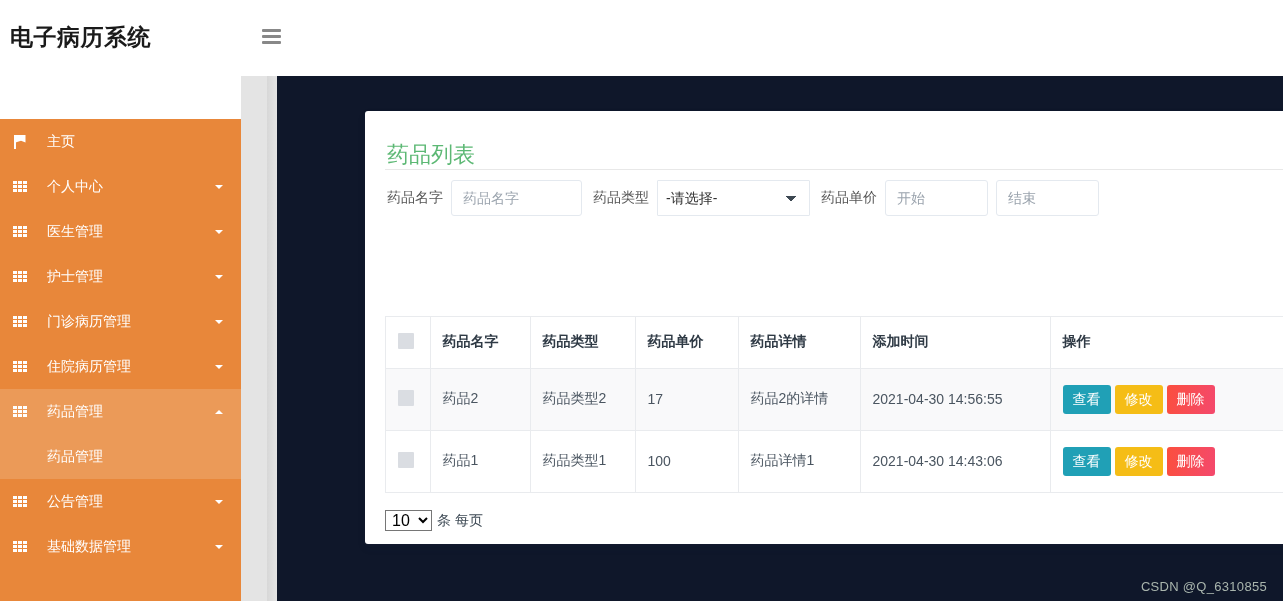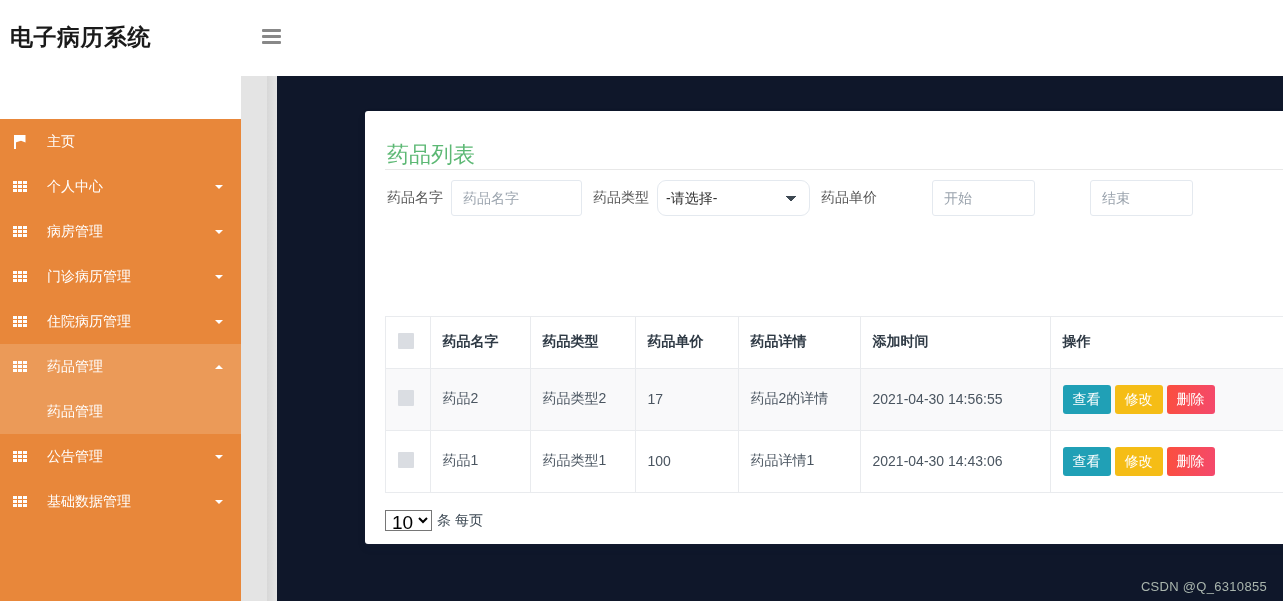--- a/index.html
+++ b/index.html
@@ -115,24 +115,24 @@
   }
   .filter-label.gap { margin-left: 11px; }
   .txt-input {
     height: 36px; border: 1px solid #e4e9ef; border-radius: 3px;
     padding: 0 11px; font-size: 14px; color: #333;
     background: #fff; outline: none;
     font-family: "Liberation Sans", sans-serif;
   }
   .txt-input::placeholder { color: #9aa3ad; }
   .input-name { width: 131px; }
-  .input-price { width: 103px; margin-left: 47px; }
+  .input-price { width: 103px; }
   .sel-type {
     width: 153px; height: 36px;
-    border: 1px solid #e4e9ef; border-radius: 9px;
+    border: 1px solid #e4e9ef; border-radius: 1px;
     padding: 0 8px; font-size: 14px; color: #333;
     background: #fff; outline: none;
     font-family: "Liberation Sans", sans-serif;
     appearance: none; -webkit-appearance: none;
     background-image:
       linear-gradient(45deg, transparent 50%, #3d4852 50%),
       linear-gradient(135deg, #3d4852 50%, transparent 50%);
     background-position: calc(100% - 18px) 15px, calc(100% - 12px) 15px;
     background-size: 6px 6px, 6px 6px;
     background-repeat: no-repeat;
@@ -192,21 +192,21 @@
   .op-view { background: #20a0b6; }
   .op-edit { background: #f5bd16; text-align: right; }
   .op-del  { background: linear-gradient(100deg, #fb4f3e 0%, #f4496d 100%); }
 
   
   .page-size-row {
     position: absolute; left: 20px; top: 399px;
     display: flex; align-items: center; gap: 5px;
   }
   .sel-pagesize {
-    width: 47px; height: 21px; font-size: 19px;
+    width: 47px; height: 21px; font-size: 16px;
     border: 1px solid #767676; border-radius: 0; padding: 0 2px;
     background: #fff; color: #000;
     font-family: "Liberation Sans", sans-serif;
   }
   .pagesize-label { font-size: 14px; color: #3e4a55; }
 
   .watermark {
     position: absolute; right: 16px; bottom: 7px;
     font-size: 13px; color: #a9b5ad; white-space: nowrap;
     letter-spacing: 0.3px;
@@ -246,40 +246,57 @@
             <i></i>
             <i></i>
             <i></i>
             <i></i>
           </span>
         </span>
       <span class="nav-label">个人中心</span>
       <span class="nav-caret"></span>
     </div>
 
-
-
-
-    <div class="nav-item">
-      <span class="nav-icon">
-          <span class="ico-grid">
-            <i></i>
-            <i></i>
-            <i></i>
-            <i></i>
-            <i></i>
-            <i></i>
-            <i></i>
-            <i></i>
-            <i></i>
-          </span>
-        </span>
-      <span class="nav-label">病房管理</span>
-      <span class="nav-caret"></span>
-    </div>
+    <div class="nav-item">
+      <span class="nav-icon">
+          <span class="ico-grid">
+            <i></i>
+            <i></i>
+            <i></i>
+            <i></i>
+            <i></i>
+            <i></i>
+            <i></i>
+            <i></i>
+            <i></i>
+          </span>
+        </span>
+      <span class="nav-label">医生管理</span>
+      <span class="nav-caret"></span>
+    </div>
+
+    <div class="nav-item">
+      <span class="nav-icon">
+          <span class="ico-grid">
+            <i></i>
+            <i></i>
+            <i></i>
+            <i></i>
+            <i></i>
+            <i></i>
+            <i></i>
+            <i></i>
+            <i></i>
+          </span>
+        </span>
+      <span class="nav-label">护士管理</span>
+      <span class="nav-caret"></span>
+    </div>
+
+
 
     <div class="nav-item">
       <span class="nav-icon">
           <span class="ico-grid">
             <i></i>
             <i></i>
             <i></i>
             <i></i>
             <i></i>
             <i></i>

